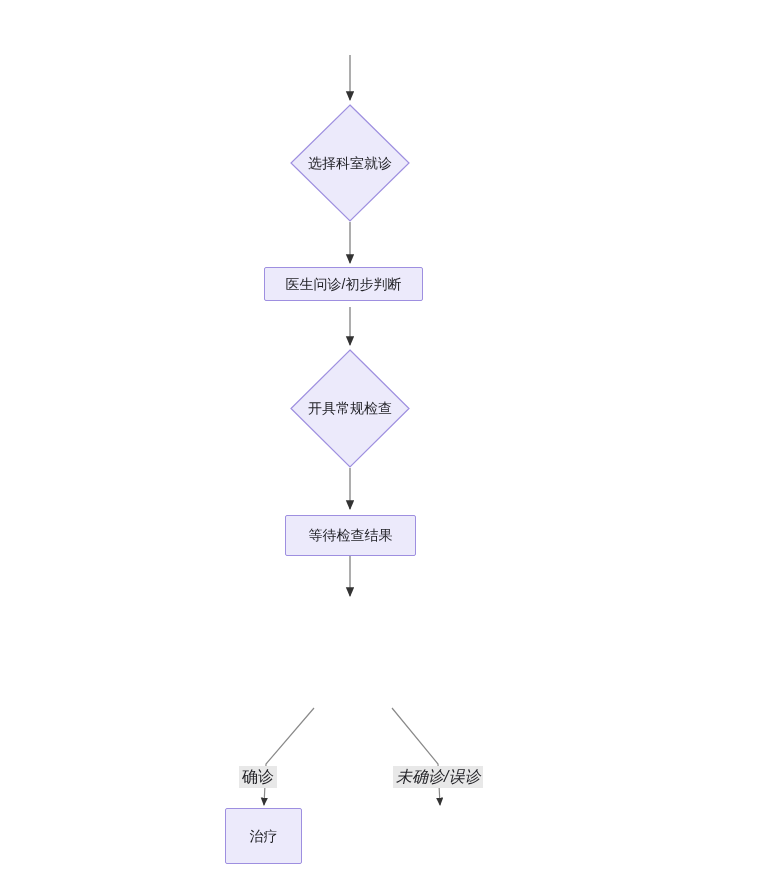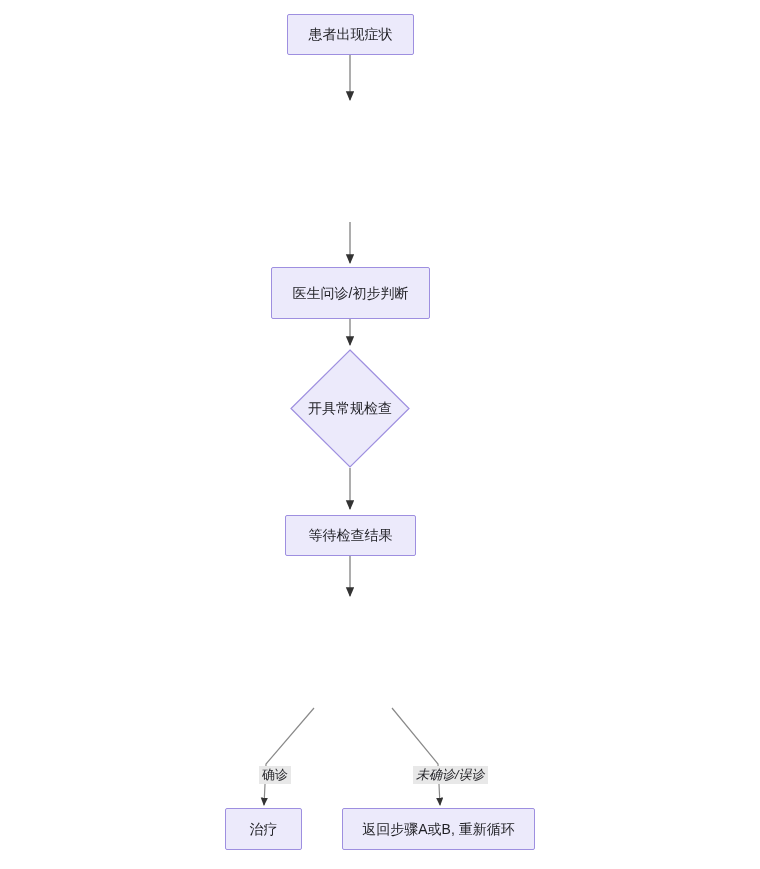--- a/index.html
+++ b/index.html
@@ -53,26 +53,25 @@
     height: 100%;
   }
   .diamond-label {
     position: relative;
     z-index: 2;
   }
   .edge-label {
     position: absolute;
     background: #E8E8E8;
     color: #1f1f24;
-    font-size: 13px;
+    font-size: 16px;
     line-height: 1.25;
     padding: 1px 3px;
     white-space: nowrap;
     box-sizing: border-box;
-    margin-left: 20px;
   }
 </style>
 </head>
 <body>
 
 <div id="canvas">
 
   <svg class="edges" viewBox="0 0 760 869" xmlns="http://www.w3.org/2000/svg">
     <defs>
       <marker id="arrow" markerWidth="9" markerHeight="9" refX="6.2" refY="3" orient="auto" markerUnits="strokeWidth">
@@ -88,26 +87,29 @@
 
     <line x1="350" y1="468" x2="350" y2="509" stroke="#8A8A8A" stroke-width="1.4" marker-end="url(#arrow)"></line>
 
     <line x1="350" y1="556" x2="350" y2="596" stroke="#8A8A8A" stroke-width="1.4" marker-end="url(#arrow)"></line>
 
     <path d="M 314,708 L 266,764 L 264,805" fill="none" stroke="#8A8A8A" stroke-width="1.2" marker-end="url(#arrow)"></path>
 
     <path d="M 392,708 L 438,764 L 440,805" fill="none" stroke="#8A8A8A" stroke-width="1.2" marker-end="url(#arrow)"></path>
   </svg>
 
-  <div class="node node-rect" style="left:287px; top:14px; width:127px; height:41px;">
-    <span>患者出现症状</span>
+
+  <div class="node node-diamond" style="left:290px; top:104px; width:120px; height:118px;">
+    <svg class="diamond-shape" viewBox="0 0 120 118" preserveAspectRatio="none" xmlns="http://www.w3.org/2000/svg">
+      <polygon points="60,1 119,59 60,117 1,59" fill="#ECEAFB" stroke="#9E8FE0" stroke-width="1.2"></polygon>
+    </svg>
+    <span class="diamond-label">选择科室就诊</span>
   </div>
 
-
-  <div class="node node-rect" style="left:271px; top:267px; width:159px; height:52px;">
+  <div class="node node-rect" style="left:264px; top:267px; width:159px; height:34px;">
     <span>医生问诊/初步判断</span>
   </div>
 
   <div class="node node-rect" style="left:285px; top:515px; width:131px; height:41px;">
     <span>等待检查结果</span>
   </div>
 
   <div class="node node-diamond" style="left:290px; top:349px; width:120px; height:119px;">
     <svg class="diamond-shape" viewBox="0 0 120 119" preserveAspectRatio="none" xmlns="http://www.w3.org/2000/svg">
       <polygon points="60,1 119,59.5 60,118 1,59.5" fill="#ECEAFB" stroke="#9E8FE0" stroke-width="1.2"></polygon>
@@ -117,21 +119,18 @@
 
 
   <div class="edge-label" style="left:239px; top:766px;">
     <span>确诊</span>
   </div>
 
   <div class="edge-label" style="left:393px; top:766px;font-style:italic;">
     <span>未确诊/误诊</span>
   </div>
 
-  <div class="node node-rect" style="left:225px; top:808px; width:77px; height:42px;">
+  <div class="node node-rect" style="left:225px; top:808px; width:77px; height:56px;">
     <span>治疗</span>
   </div>
 
-  <div class="node node-rect" style="left:342px; top:808px; width:193px; height:42px;">
-    <span>返回步骤A或B, 重新循环</span>
-  </div>
 
 </div>
 
 </body></html>

